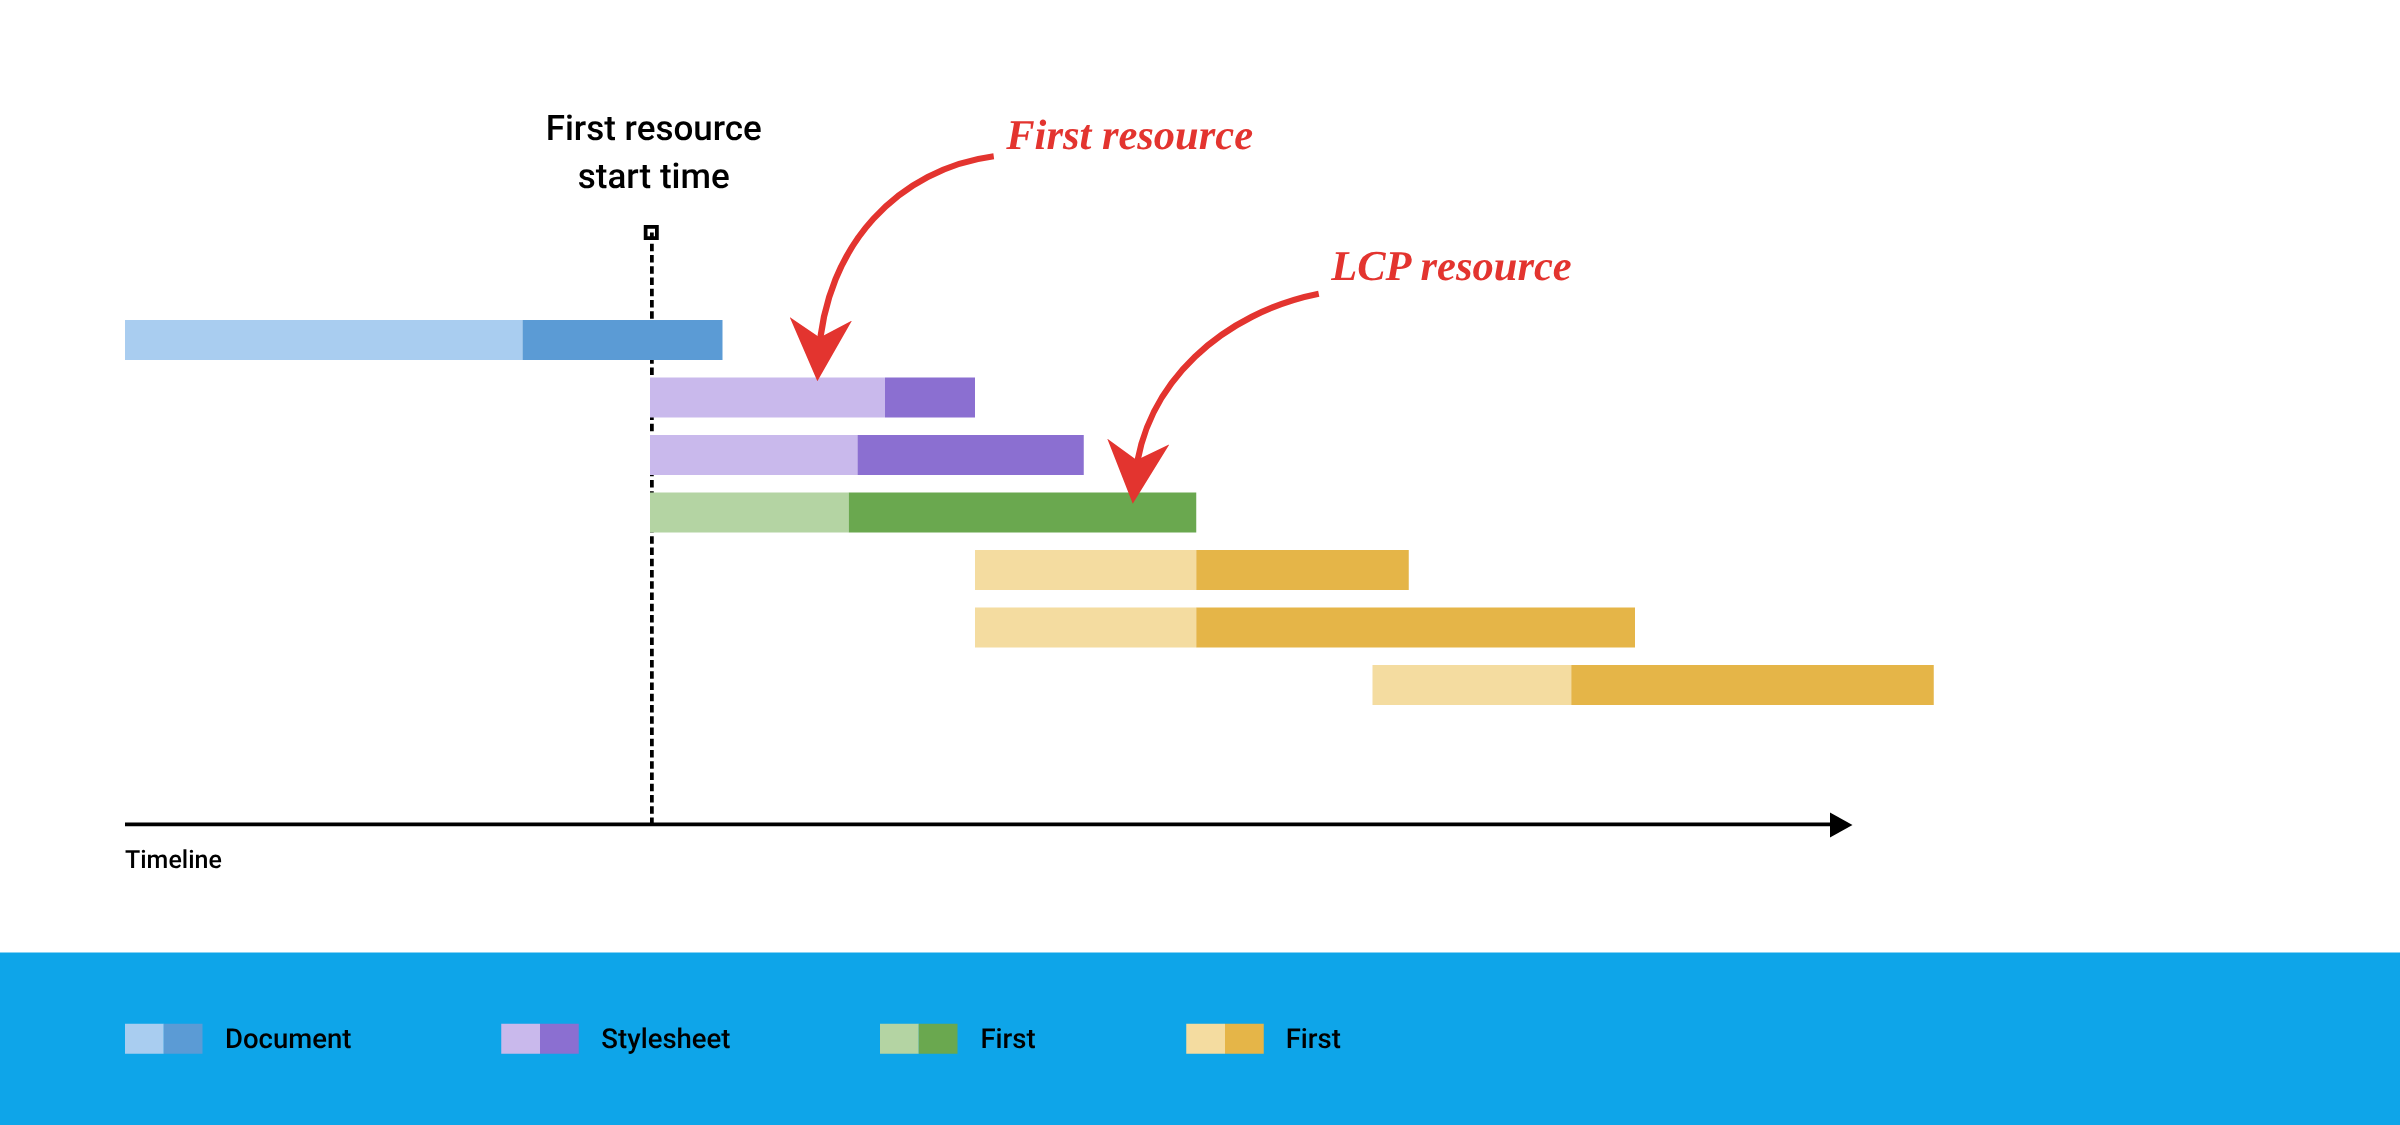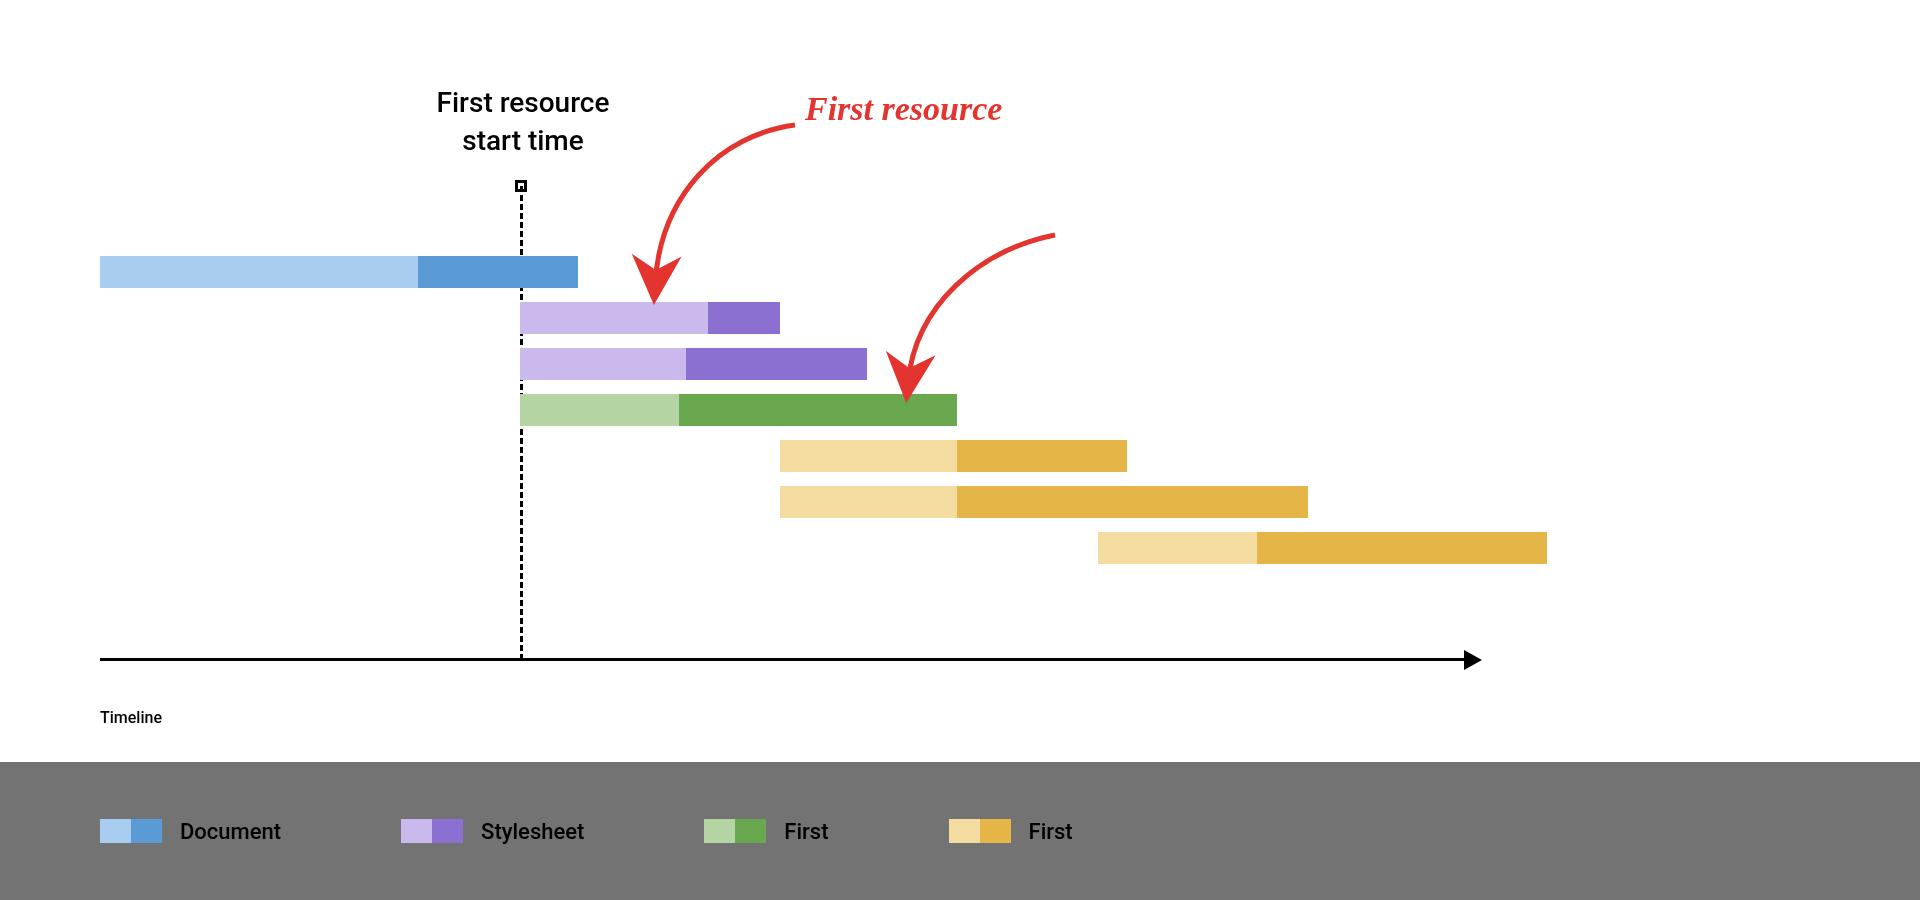--- a/index.html
+++ b/index.html
@@ -14,21 +14,21 @@
   .canvas {
     position: relative;
     width: 1564px;
     height: 762px;
     background: #fff;
   }
   .legend-strip {
     position: absolute;
     left: 0; top: 762px;
     width: 1920px; height: 138px;
-    background: #737373;
+    background: #0ea5e9;
     display: flex;
     align-items: center;
     padding-left: 100px;
     gap: 120px;
   }
   .legend-item {
     display: flex; align-items: center; gap: 18px;
     font-size: 22px; font-weight: 500;
   }
   .chip {
@@ -51,21 +51,21 @@
     position: absolute;
     right: 82px; top: 649.5px;
     width: 0; height: 0;
     border-top: 10px solid transparent;
     border-bottom: 10px solid transparent;
     border-left: 18px solid #000;
   }
   .axis-label {
     position: absolute;
     left: 100px; top: 675px;
-    font-size: 16px; font-weight: 500; margin-top: 33px;
+    font-size: 20px; font-weight: 500;
   }
   .marker-line {
     position: absolute;
     left: 520px; top: 186px; height: 474px;
     border-left: 3px dashed #000;
   }
   .marker-cap {
     position: absolute;
     left: 515px; top: 180px;
     width: 12px; height: 12px;
@@ -138,20 +138,21 @@
   <div class="callout" style="left:805px; top:90px;">First resource</div>
   <svg class="arrow-svg" style="left:640px; top:115px;" width="180" height="190">
     <defs>
       <marker id="ah1" markerWidth="10" markerHeight="10" refX="6" refY="5" orient="auto">
         <path d="M0,0 L10,5 L0,10 L3,5 Z" fill="#e3342f"></path>
       </marker>
     </defs>
     <path d="M155,10 C 80,20 20,80 15,170" stroke="#e3342f" stroke-width="5" fill="none" marker-end="url(#ah1)"></path>
   </svg>
 
+  <div class="callout" style="left:1065px; top:195px;">LCP resource</div>
   <svg class="arrow-svg" style="left:890px; top:225px;" width="190" height="175">
     <defs>
       <marker id="ah2" markerWidth="10" markerHeight="10" refX="6" refY="5" orient="auto">
         <path d="M0,0 L10,5 L0,10 L3,5 Z" fill="#e3342f"></path>
       </marker>
     </defs>
     <path d="M165,10 C 90,25 25,80 18,158" stroke="#e3342f" stroke-width="5" fill="none" marker-end="url(#ah2)"></path>
   </svg>
 
   <div class="axis-line"></div>

